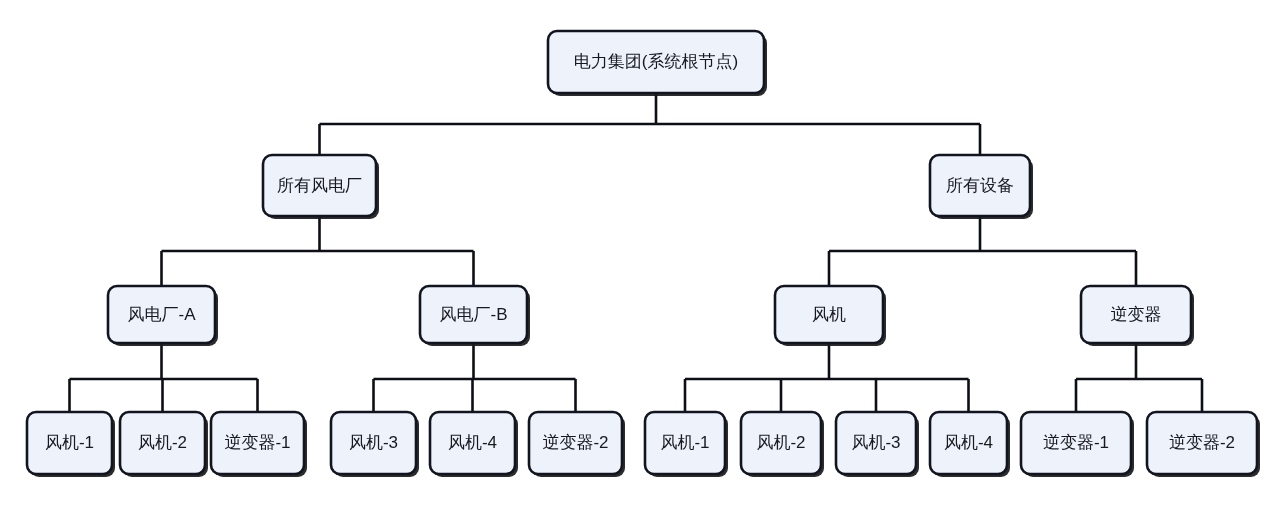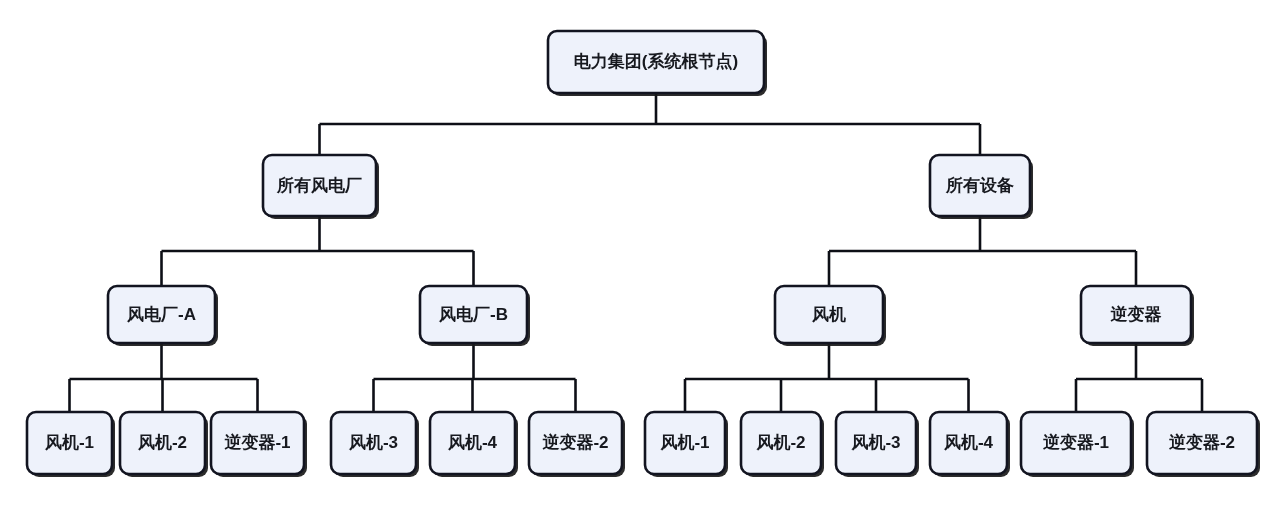--- a/index.html
+++ b/index.html
@@ -11,21 +11,20 @@
     width: 1280px;
     height: 511px;
     font-family: "Liberation Sans", "DejaVu Sans", sans-serif;
     overflow: hidden;
   }
   #diagram-root {
     position: relative;
     width: 1124px;
     height: 511px;
     background: #ffffff;
-    font-weight: bold;
   }
   svg#tree-svg {
     position: absolute;
     left: 0;
     top: 0;
     width: 1280px;
     height: 511px;
     display: block;
   }
   .node-box {

